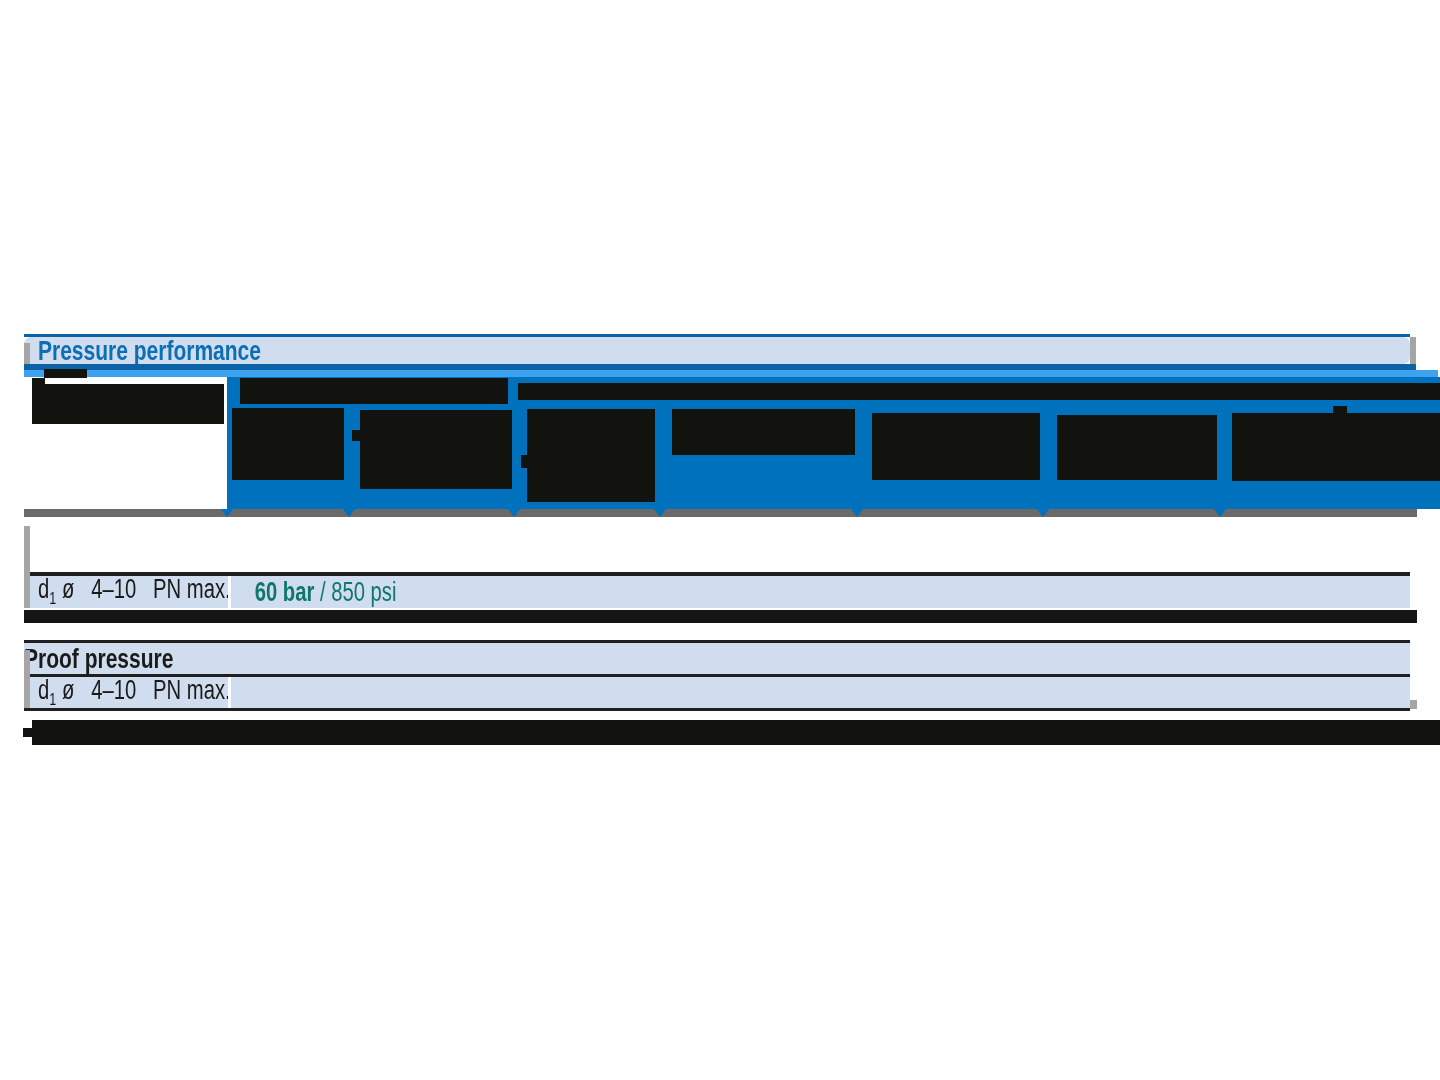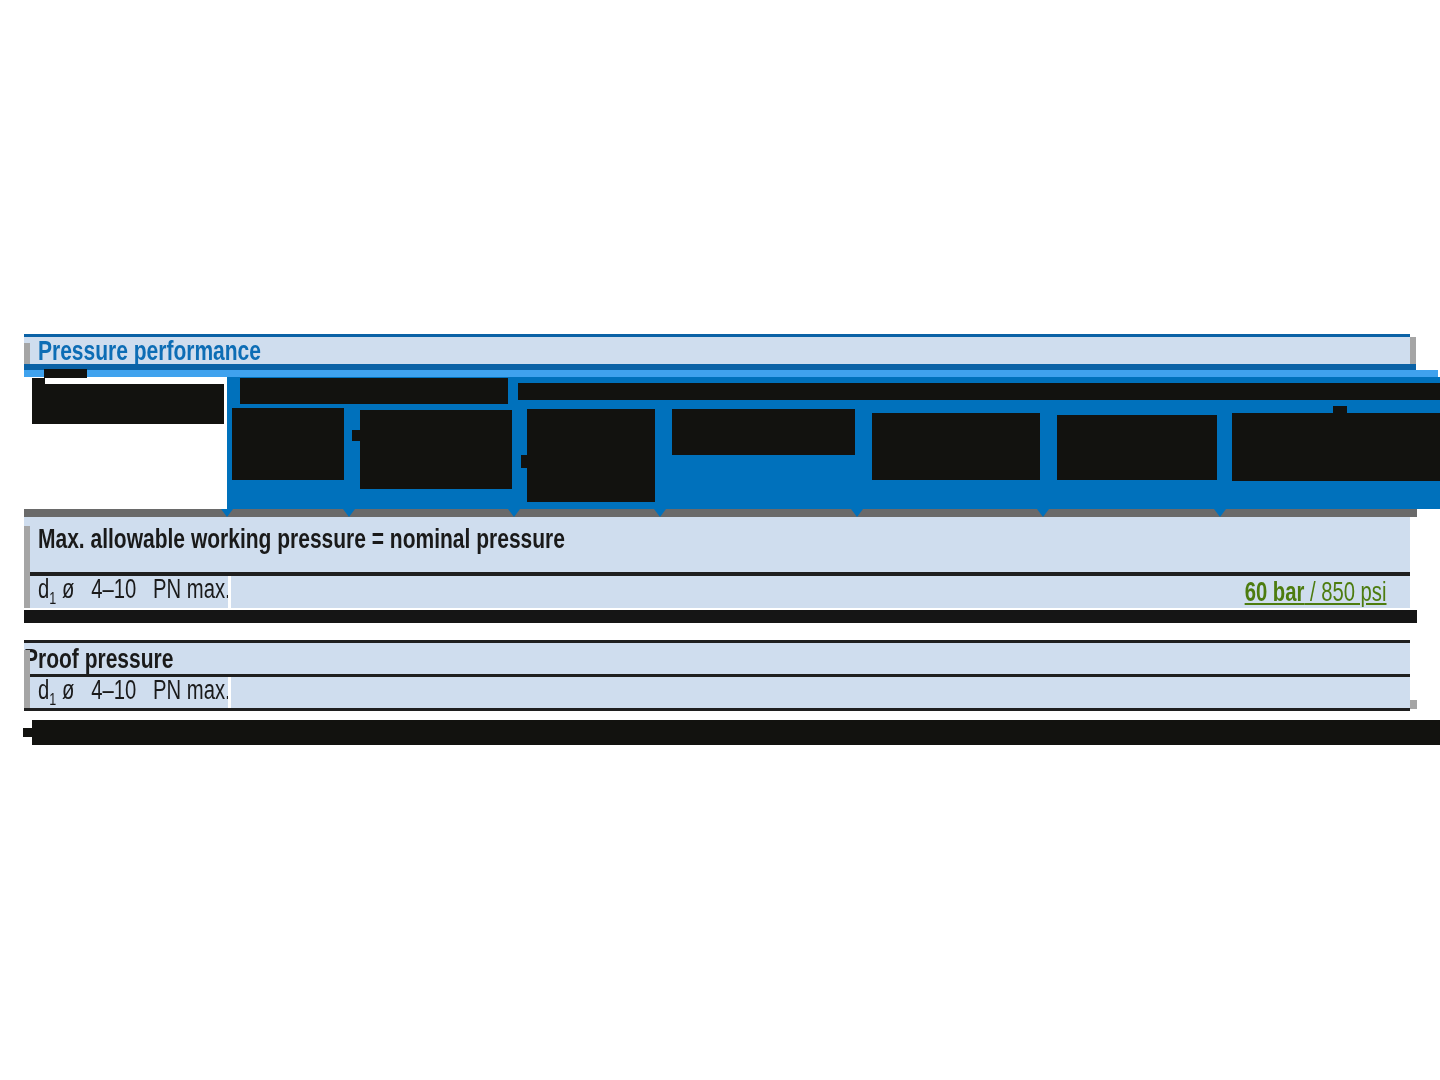--- a/index.html
+++ b/index.html
@@ -7,41 +7,41 @@
     position:relative; width:1440px; height:1080px; background:#ffffff;
     font-family:"Liberation Sans", sans-serif; overflow:hidden;
   }
   .abs { position:absolute; }
   
   .txt { display:inline-block; transform:scaleX(.75); transform-origin:0 50%; white-space:pre; }
   .txt-c { display:inline-block; transform:scaleX(.75); transform-origin:50% 50%; white-space:pre; }
 
   .hdr-topline   { left:24px; top:334px; width:1386px; height:3px; background:var(--hdr-line); }
   .hdr-bar      { left:24px; top:337px; width:1386px; height:27px; background:var(--row-bg);
-                  display:flex; align-items:center; padding-left:14px; box-sizing:border-box; }
+                  display:flex; align-items:center; padding-left:14px; box-sizing:border-box;border-radius:7px; }
   .hdr-bar .t   { font-size:28px; font-weight:bold; color:var(--title-blue); }
   .hdr-underline{ left:24px; top:364px; width:1392px; height:6px; background:var(--hdr-line); }
   .bright-strip { left:24px; top:370px; width:1414px; height:7px; background:var(--band-hi); }
   .blue-band    { left:227px; top:377px; width:1213px; height:132px; background:var(--accent); }
   .band-gray    { left:24px; top:509px; width:1393px; height:8px; background:var(--band-gray); }
 
   .tick { position:absolute; top:509px; width:0; height:0;
           border-left:6px solid transparent; border-right:6px solid transparent;
           border-top:8px solid var(--accent); }
 
   .sec-title-row { background:var(--row-bg); box-sizing:border-box; }
   .sec-title-row .t { font-size:28px; font-weight:bold; color:#1a1a1a; }
   .thin-line { background:var(--line-dark); }
   .data-row  { background:var(--row-bg); }
   .row-label { position:absolute; left:14px; top:0; bottom:0; display:flex; align-items:center;
                font-size:27px; color:#1a1a1a; }
   .row-label sub { font-size:.62em; }
   .cell-divider { position:absolute; left:204px; top:0; bottom:0; width:3px; background:#ffffff; }
   .row-value { position:absolute; left:207px; right:0; top:0; bottom:0; display:flex;
-               align-items:center; justify-content:flex-end; font-size:27px; color:#4d7c0f;text-decoration:underline; }
+               align-items:center; justify-content:flex-start; font-size:27px; color:#0f766e; }
   .row-value b { font-weight:bold; }
   .thick-bar { left:24px; top:610px; width:1393px; height:13px; background:#151515; }
 
   .redaction { position:absolute; background:var(--redact); }
   .shadow    { position:absolute; background:var(--shadow); }
 </style>
 </head>
 <body>
 
 <div id="canvas">
@@ -58,23 +58,20 @@
   <div id="ticks">
       <div class="tick" style="left: 221px;"></div>
       <div class="tick" style="left: 343px;"></div>
       <div class="tick" style="left: 508px;"></div>
       <div class="tick" style="left: 654px;"></div>
       <div class="tick" style="left: 851px;"></div>
       <div class="tick" style="left: 1037px;"></div>
       <div class="tick" style="left: 1214px;"></div>
     </div>
 
-  <div class="abs sec-title-row" style="left:24px; top:517px; width:1386px; height:55px; padding:6px 0 0 14px;">
-    <span class="t txt">Max. allowable working pressure = nominal pressure</span>
-  </div>
   <div class="abs thin-line" style="left:24px; top:572px; width:1386px; height:4px;"></div>
   <div class="abs data-row" style="left:24px; top:576px; width:1386px; height:32px;">
     <span class="row-label">
         <span class="txt"><span>d</span><sub>1</sub><span> ø   4–10   PN max.</span></span>
       </span>
     <span class="cell-divider"></span>
     <span class="row-value">
         <span class="txt-c"><b>60 bar</b><span> / 850 psi</span></span>
       </span>
   </div>

